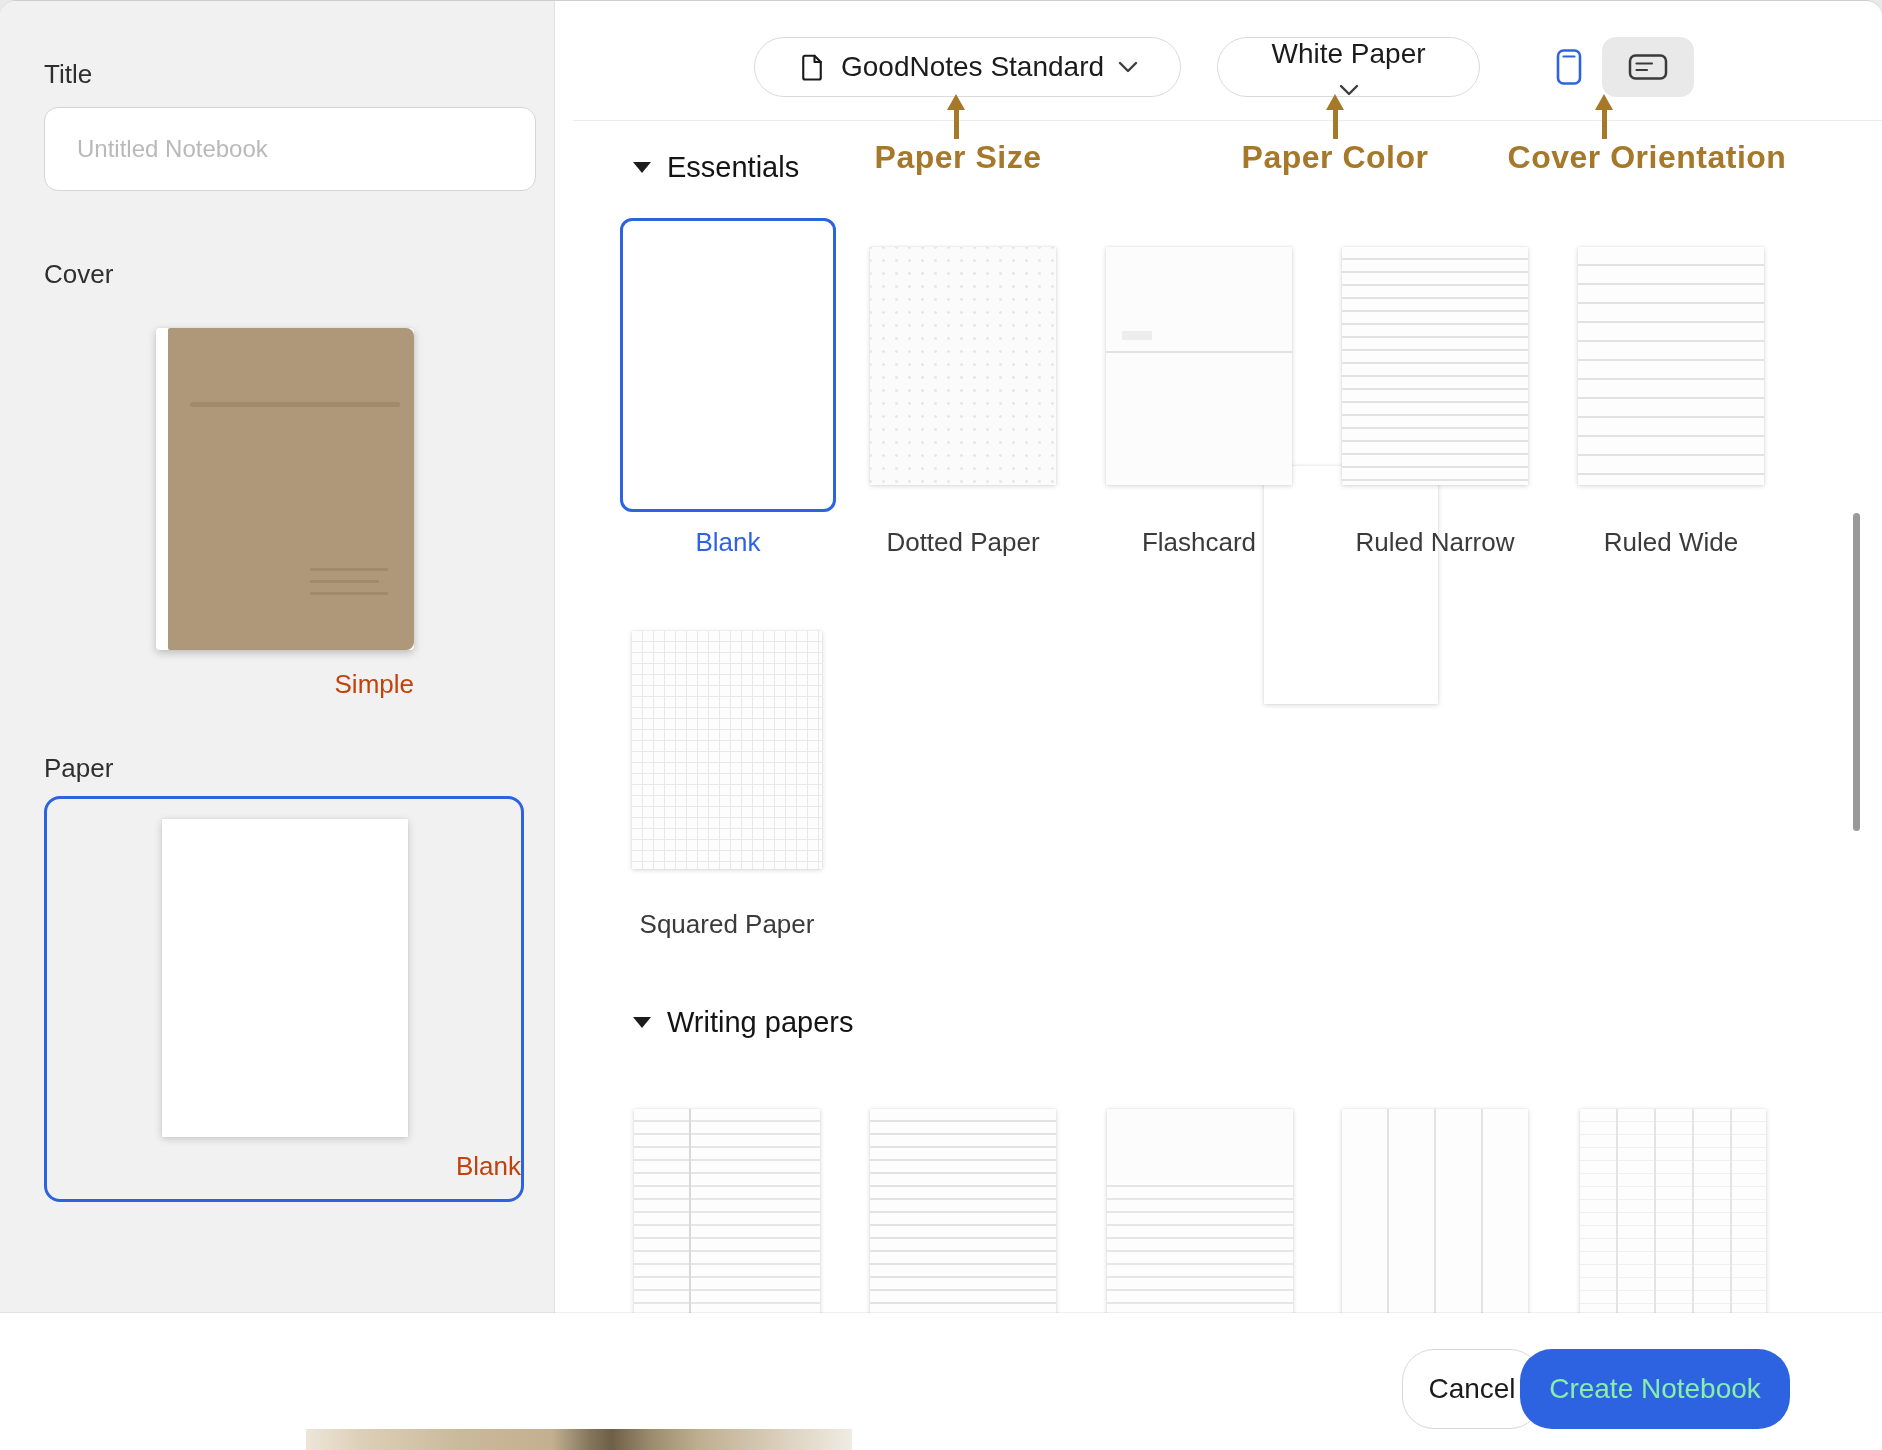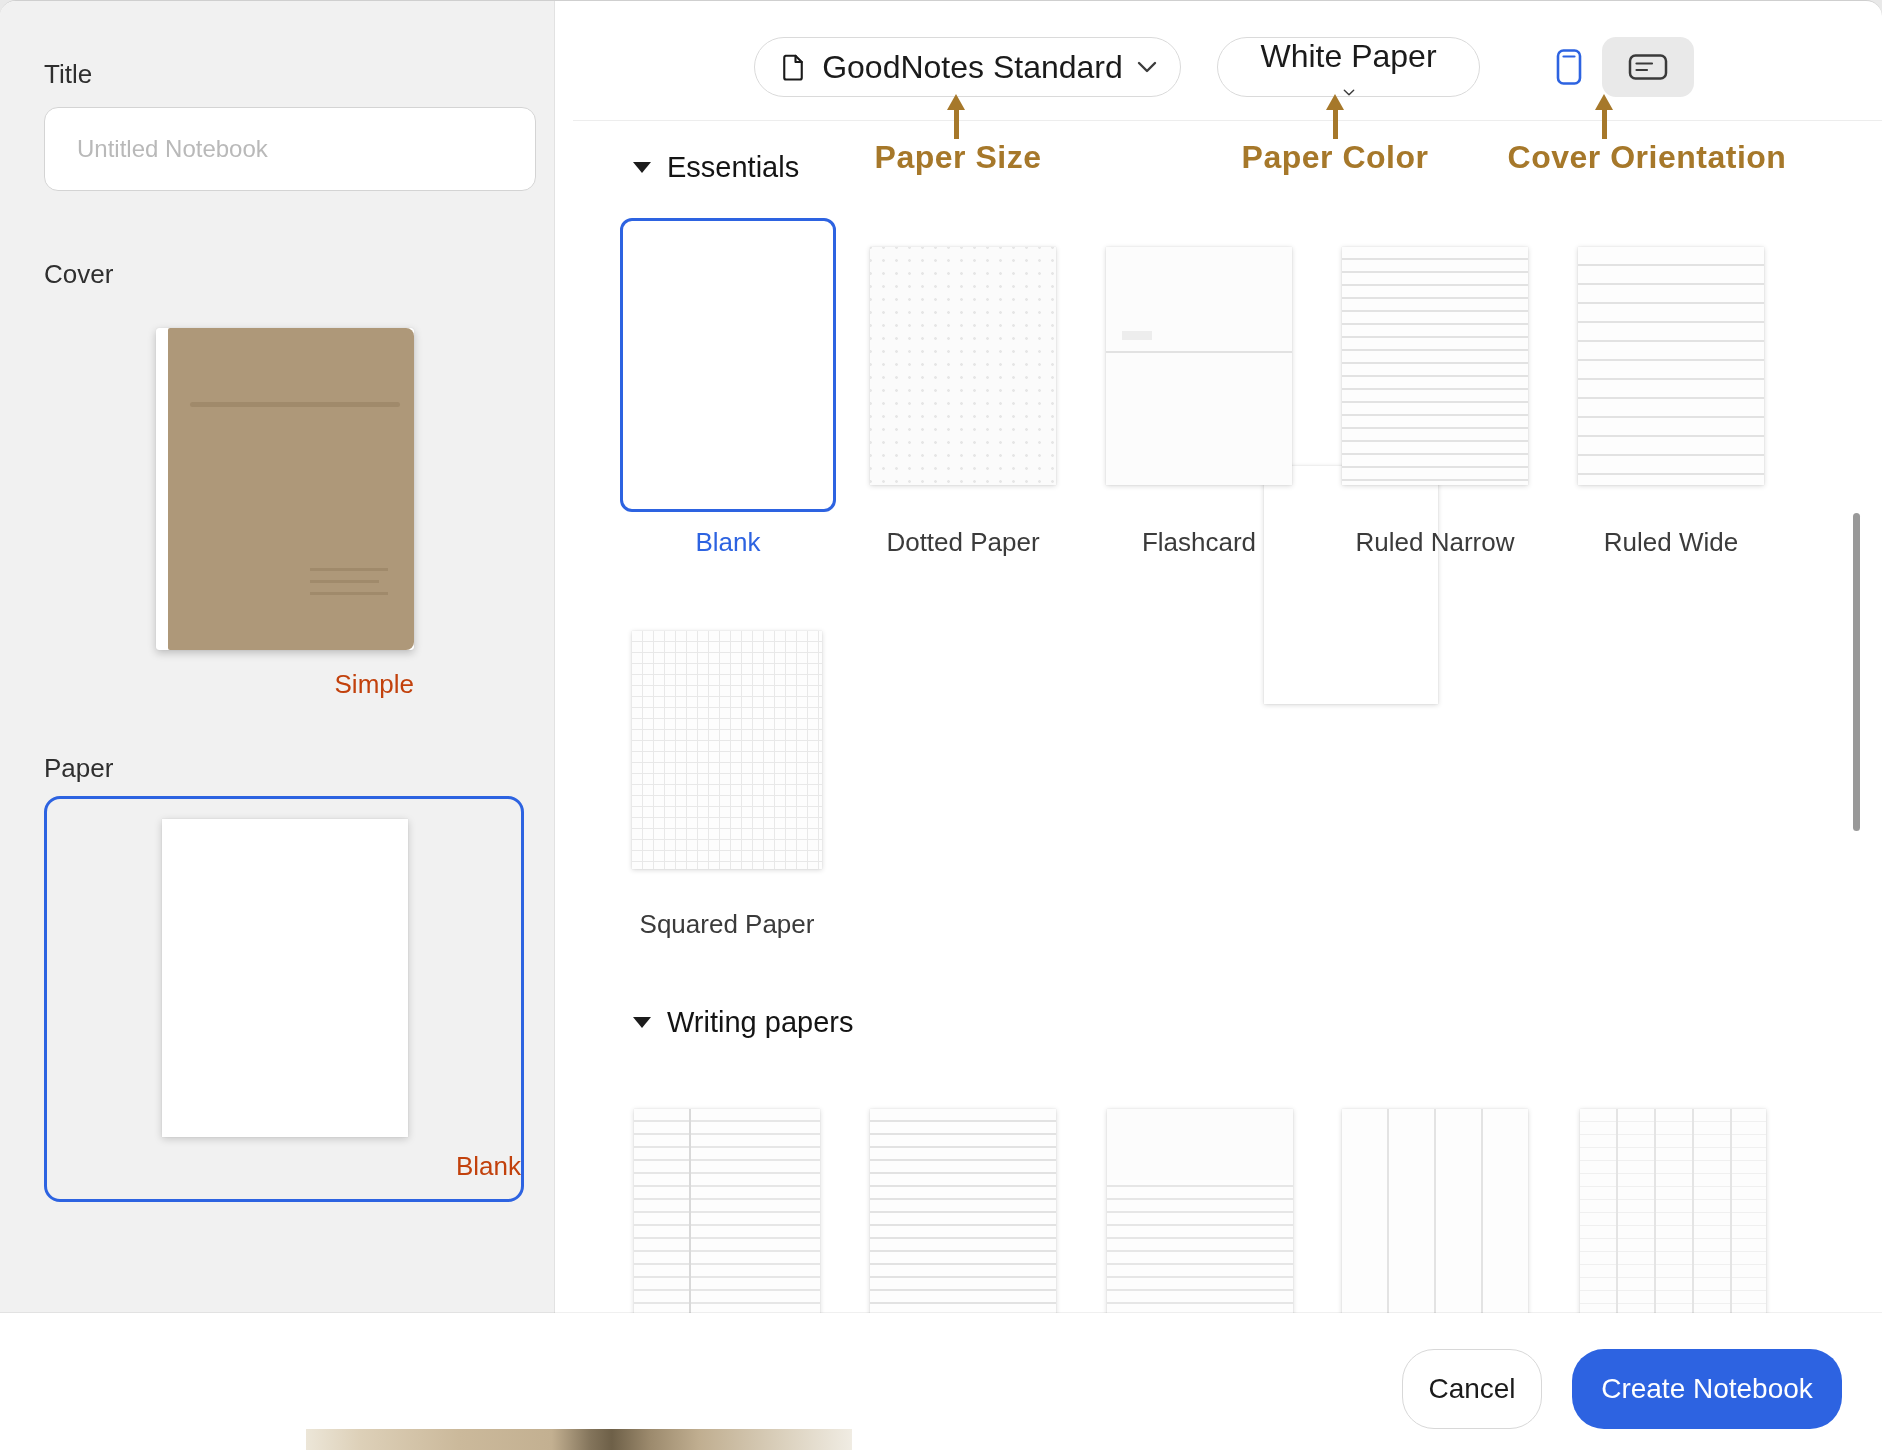--- a/index.html
+++ b/index.html
@@ -42,21 +42,21 @@
 
   .paper-box { position:absolute; left:44px; top:795px; width:480px; height:406px;
                border:3px solid #2d63e1; border-radius:16px; cursor:pointer; }
   .paper-sheet { position:absolute; left:115px; top:20px; width:246px; height:318px;
                  background:#fff; box-shadow:0 2px 8px rgba(0,0,0,0.18), 0 0 1px rgba(0,0,0,0.12); }
   .paper-name { left:0; width:100%; top:352px; }
 
   
   .pill { position:absolute; top:36px; height:60px; border:1.5px solid #dadada;
           border-radius:31px; background:#fff; display:flex; align-items:center;
-          justify-content:center; gap:14px; font-size:32px; color:#1b1b1b; cursor:pointer; }
+          justify-content:center; gap:14px; font-size:28px; color:#1b1b1b; cursor:pointer; }
   .pill-size  { left:754px;  width:427px; }
   .pill-color { left:1217px; width:263px;flex-direction:column; }
   .toolbar-divider { position:absolute; left:573px; top:119px; width:1309px; height:1px;
                      background:rgba(0,0,0,0.07); }
 
   .orient { position:absolute; left:1536px; top:36px; width:158px; height:60px;
             display:flex; align-items:stretch; }
   .orient-seg { display:flex; align-items:center; justify-content:center; cursor:pointer; }
   .orient-portrait  { width:66px; }
   .orient-landscape { width:92px; background:#e9e9e9; border-radius:14px; }
@@ -142,21 +142,21 @@
   .tl-squared { left:627px; top:908px; }
 
   
   .footer { position:absolute; left:0; top:1312px; width:1882px; height:138px;
             background:#fff; box-shadow:0 -1px 0 rgba(0,0,0,0.06); z-index:5; }
   .btn { position:absolute; top:36px; height:80px; border-radius:32px;
          font-family:"Liberation Sans", sans-serif; font-size:28px;
          display:flex; align-items:center; justify-content:center; cursor:pointer; }
   .btn-cancel { left:1402px; width:140px; background:#fff;
                 border:1.5px solid #d8d8d8; color:#1b1b1b; }
-  .btn-create { left:1572px; width:270px; background:#2d63e1; border:none; color:#ffffff; }
+  .btn-create { left:1520px; width:270px; background:#2d63e1; border:none; color:#86efac; }
 
   .bg-strip { position:absolute; left:306px; top:1428px; width:546px; height:22px; z-index:6;
     background:linear-gradient(to right,#ece6d8 0%,#ddd0b8 10%,#cbb99b 28%,#c3b091 45%,
       #84755c 52%,#6e6048 56%,#9c8a6d 63%,#c0ae90 72%,#dcd2bf 88%,#f0ece3 100%); }
 
   .scrollbar { position:absolute; left:1853px; top:512px; width:7px; height:318px;
                background:rgba(70,70,70,0.55); border-radius:4px; z-index:7; cursor:grab; }
 </style>
 </head>
 <body>

